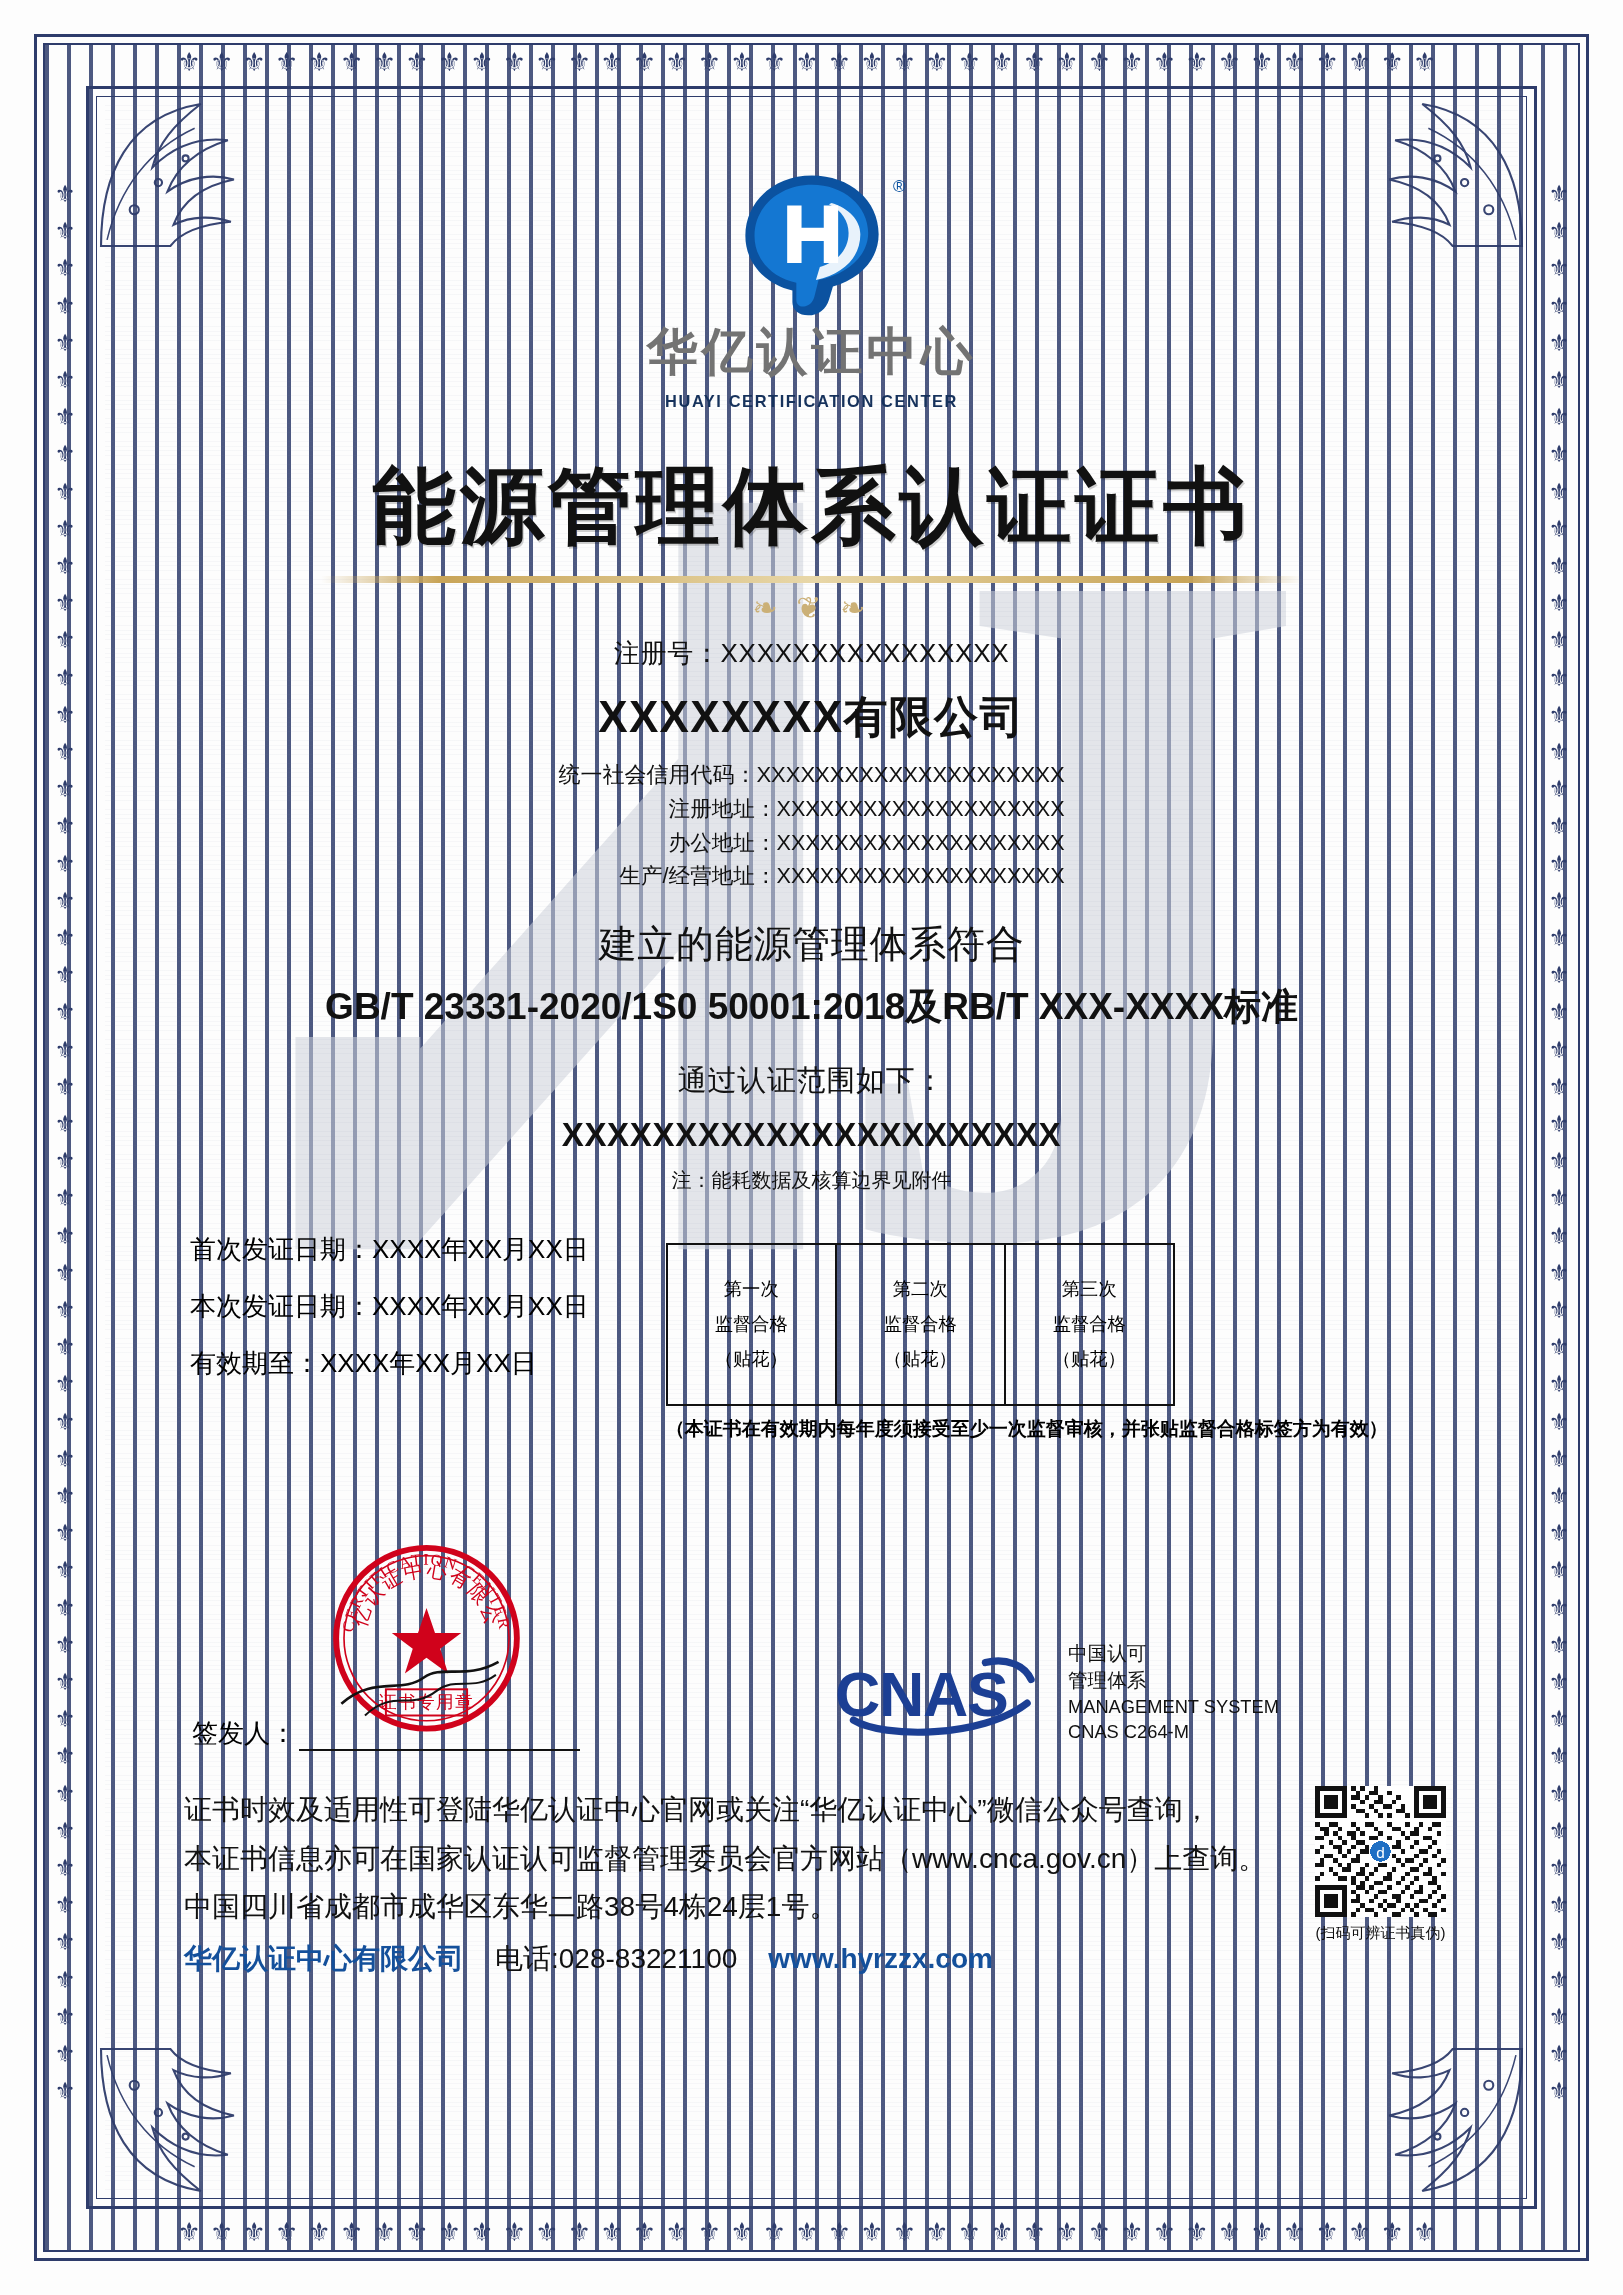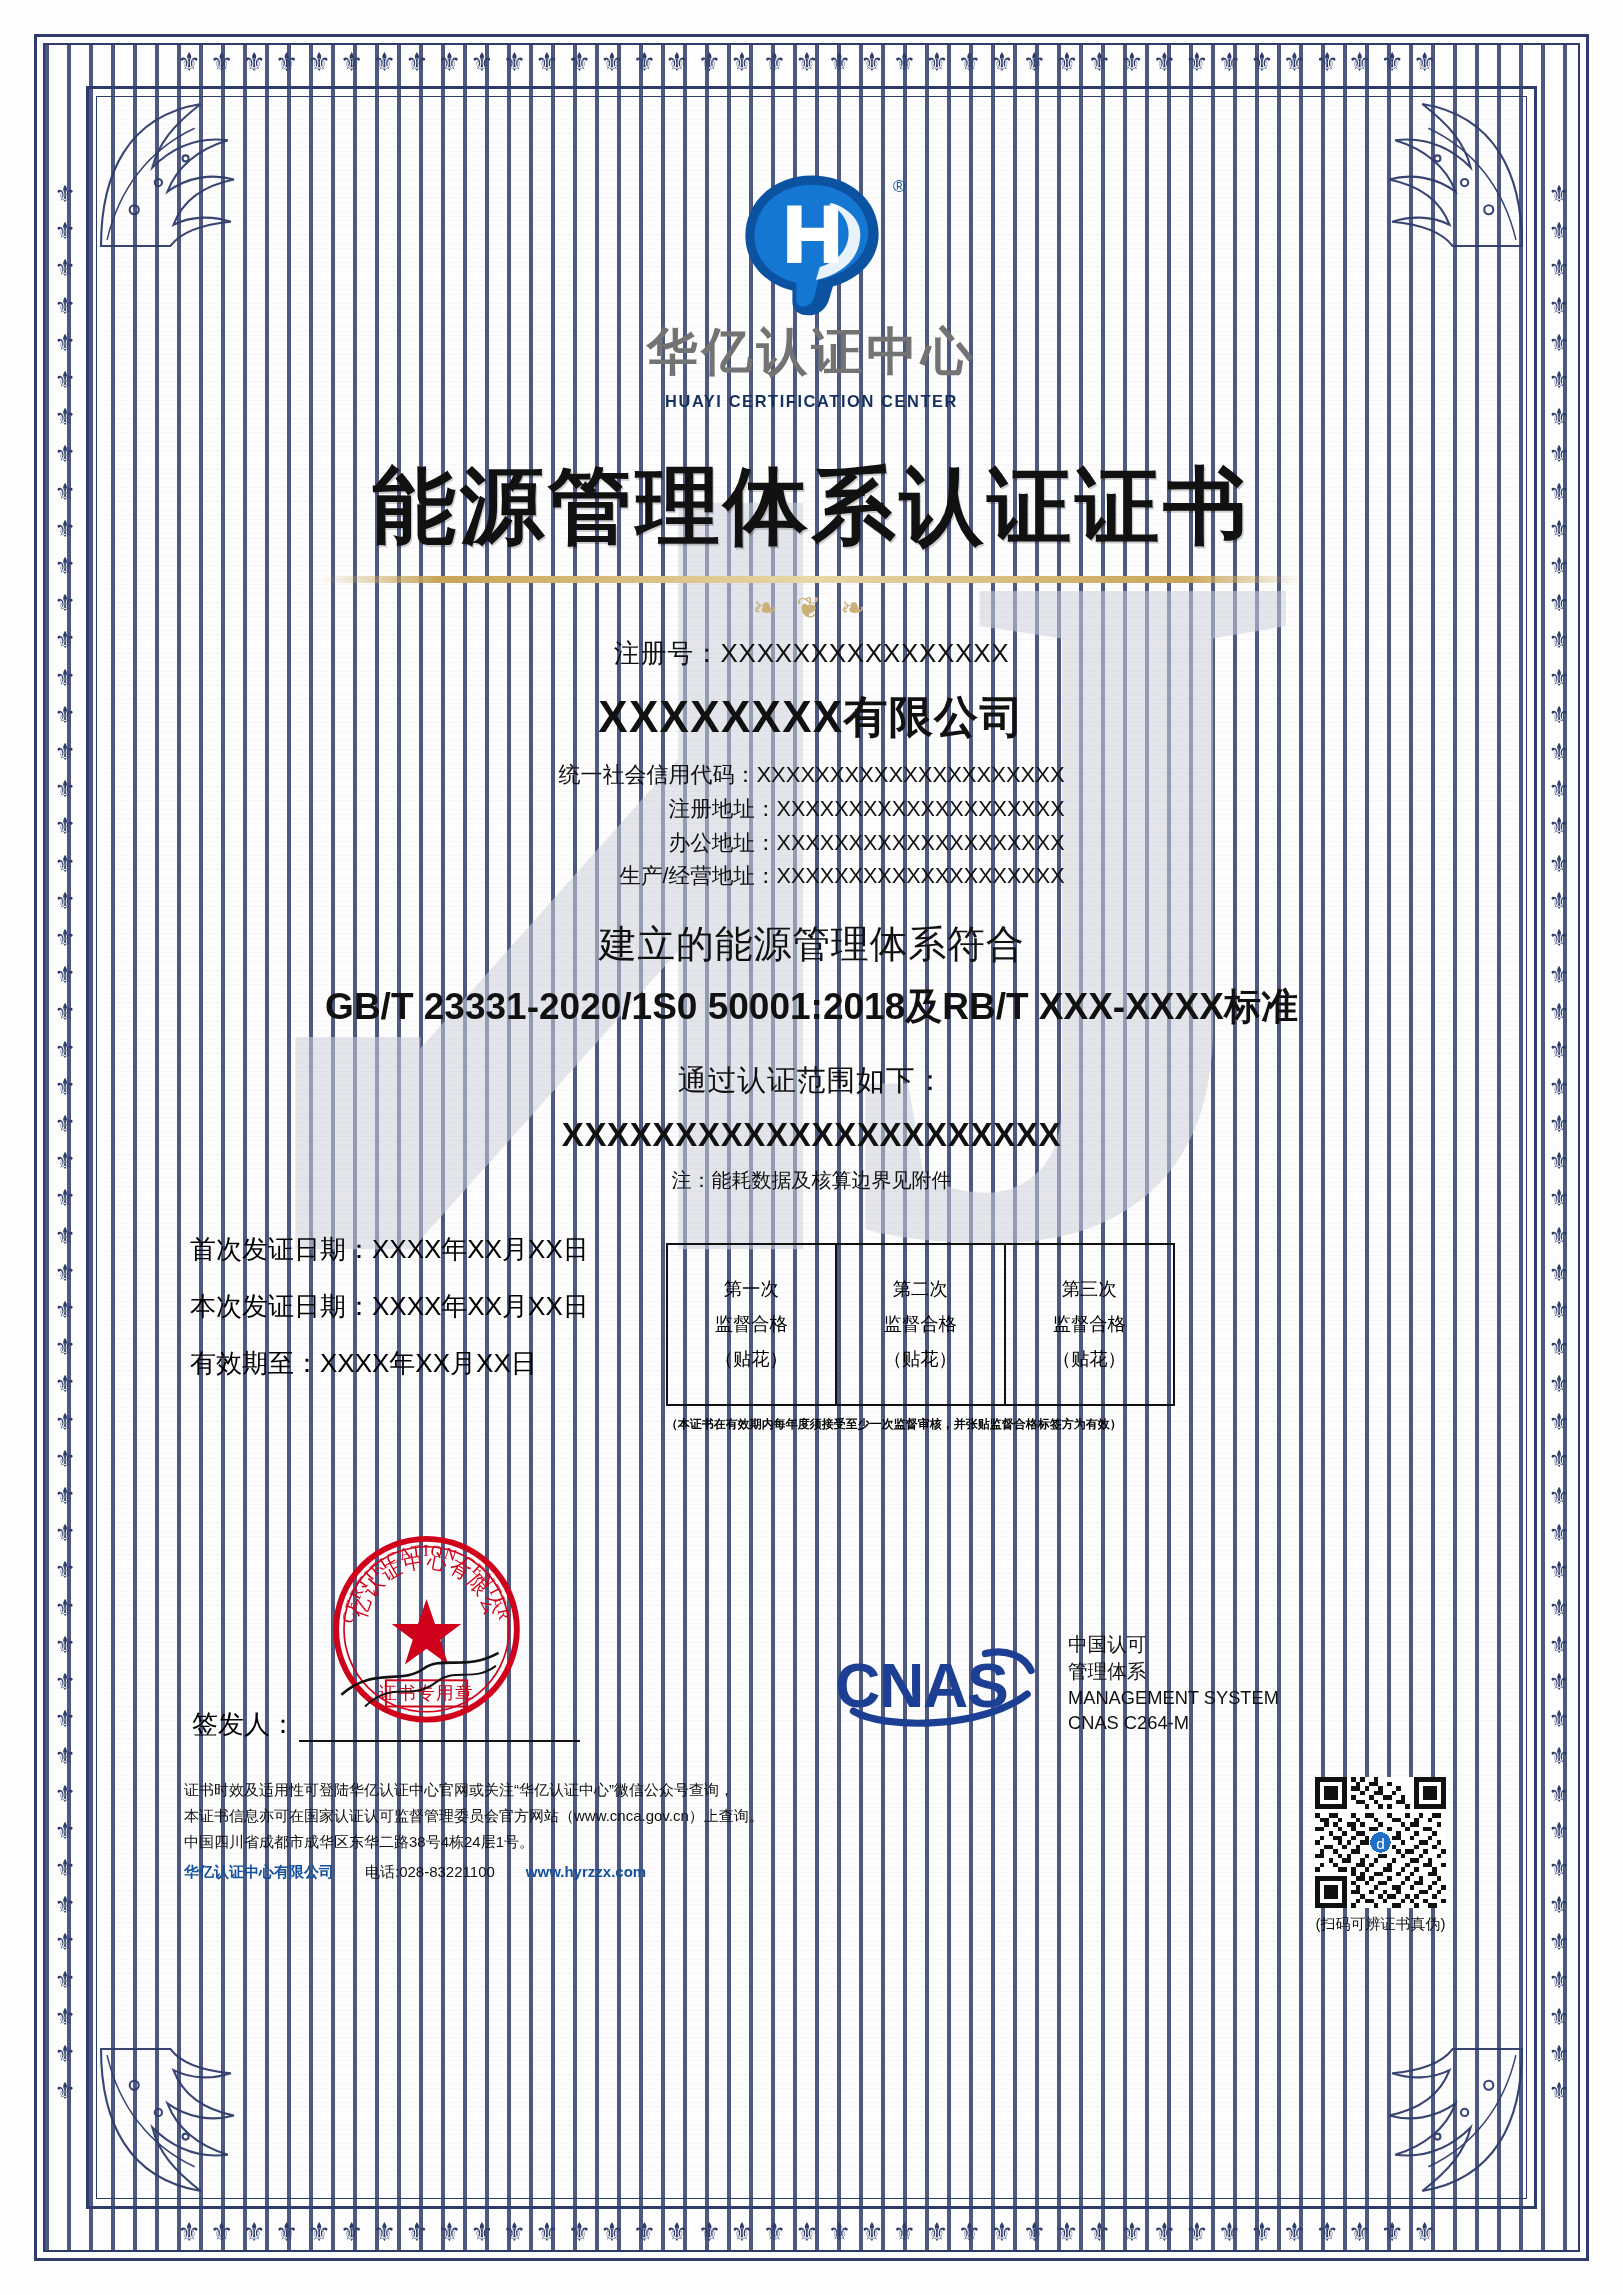--- a/index.html
+++ b/index.html
@@ -274,21 +274,21 @@
     border: 2px solid #111;
     width: 165px;
     height: 157px;
     text-align: center;
     vertical-align: middle;
     font-size: 18.3px;
     line-height: 1.9;
   }
   .surv-note {
     margin-top: 10.5px;
-    font-size: 12px;
+    font-size: 19px;
     font-weight: bold;
     text-align: left;
     white-space: nowrap;
   }
 
   
   .sign-row {
     margin-top: 98px;
     width: 100%;
     display: flex;
@@ -347,21 +347,21 @@
   .footer {
     margin-top: 30px;
     width: 100%;
     position: relative;
     z-index: 5;
     display: flex;
     align-items: flex-start;
   }
   .footer-text {
     margin-left: 79px;
-    font-size: 15px;
+    font-size: 28px;
     line-height: 1.72;
     color: #111;
   }
   .footer-text .blue {
     color: #14509b;
     font-weight: bold;
   }
   .footer-text .row-last {
     margin-top: 3.9px;
     display: flex;

